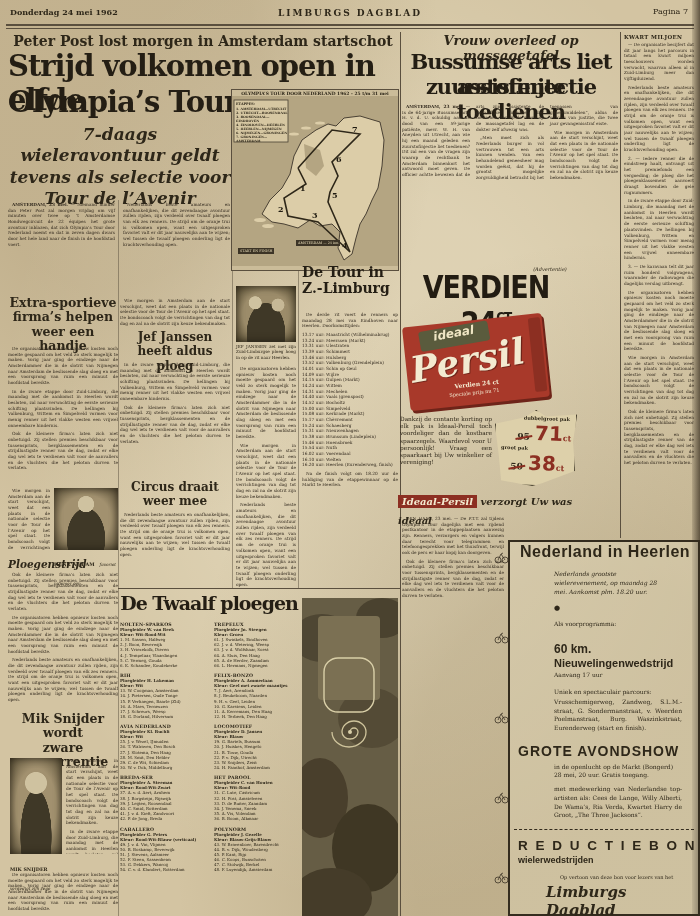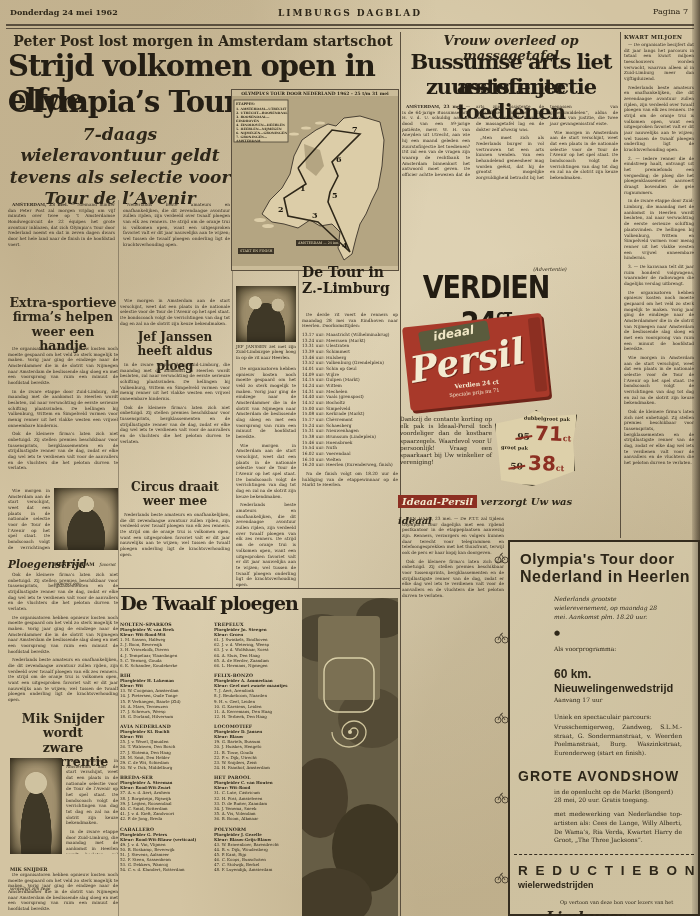--- a/index.html
+++ b/index.html
@@ -403,21 +403,20 @@
         </g>
       <g transform="translate(0,330)">
           <circle cx="4" cy="8" r="3"></circle>
           <circle cx="11" cy="8" r="3"></circle>
           <path d="M4,8 L7,2 L11,8 M7,2 L9,1"></path>
         </g>
     </g>
   </svg>
 
   <div class="abs" style="left:508px;top:540px;width:188px;height:372px;border:2px solid #342c1e;border-right-width:4px;border-bottom-width:4px;background:rgba(236,226,198,.35);">
-    <div class="sans bold" style="font-size:15px;margin:8px 0 0 10px;letter-spacing:.5px;">Olympia's Tour door</div>
     <div class="sans bold" style="font-size:16px;margin:1px 0 0 10px;letter-spacing:.5px;">Nederland in Heerlen</div>
     <div class="it" style="font-size:6px;width:110px;margin:8px 0 0 44px;line-height:1.5;">Nederlands grootste wielerevenement, op maandag 28 mei. Aankomst plm. 18.20 uur.</div>
     <div style="font-size:7px;margin:8px 0 0 44px;">●</div>
     <div style="font-size:6px;margin:8px 0 0 44px;">Als voorprogramma:</div>
     <div class="sans bold" style="font-size:12px;margin:15px 0 0 44px;">60 km.</div>
     <div class="sans bold" style="font-size:11px;margin:1px 0 0 44px;">Nieuwelingenwedstrijd</div>
     <div style="font-size:6px;margin:2px 0 0 44px;">Aanvang 17 uur</div>
     <div style="font-size:6px;margin:10px 0 0 44px;">Uniek en spectaculair parcours:</div>
     <div style="font-size:6px;width:128px;margin:3px 0 0 44px;line-height:1.45;text-align:justify;">Vrusschemigerweg, Zandweg, S.L.M.-straat, G. Sondermanstraat, v. Weerden Poelmanstraat, Burg. Waszinkstraat, Eurenderweg (start en finish).</div>
     <div class="sans bold" style="font-size:14px;letter-spacing:1px;margin:10px 0 0 8px;">GROTE AVONDSHOW</div>

